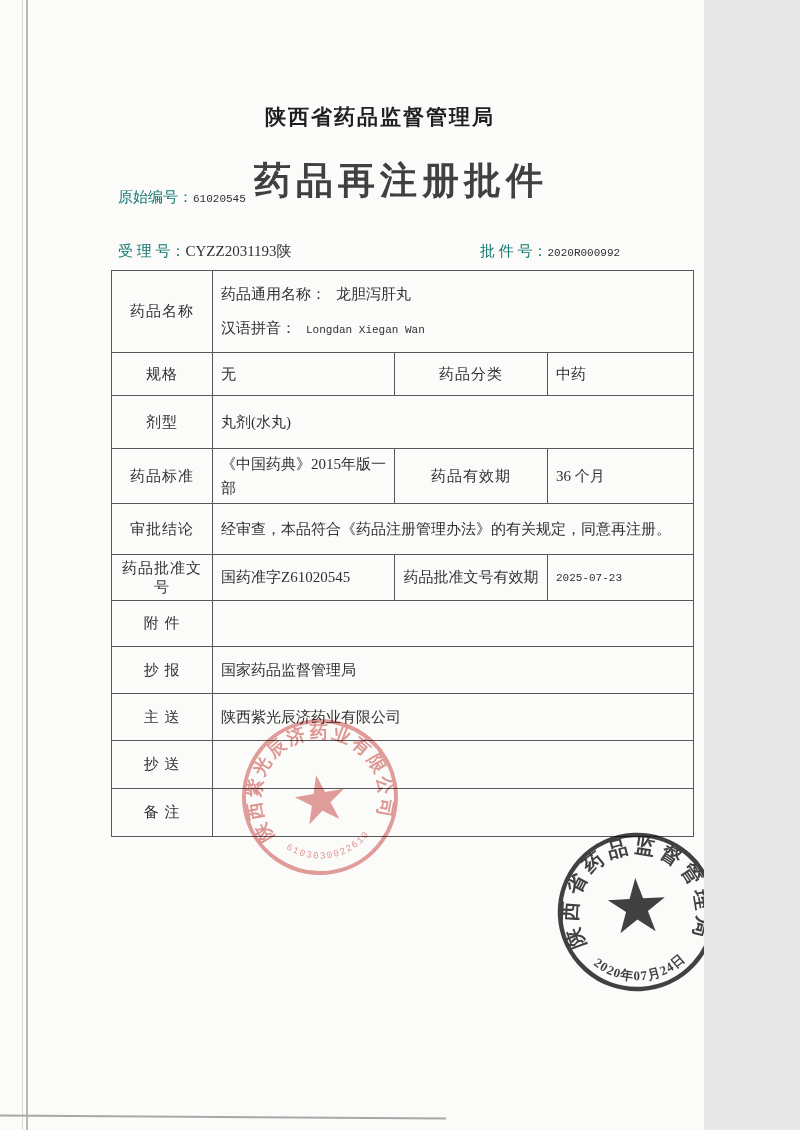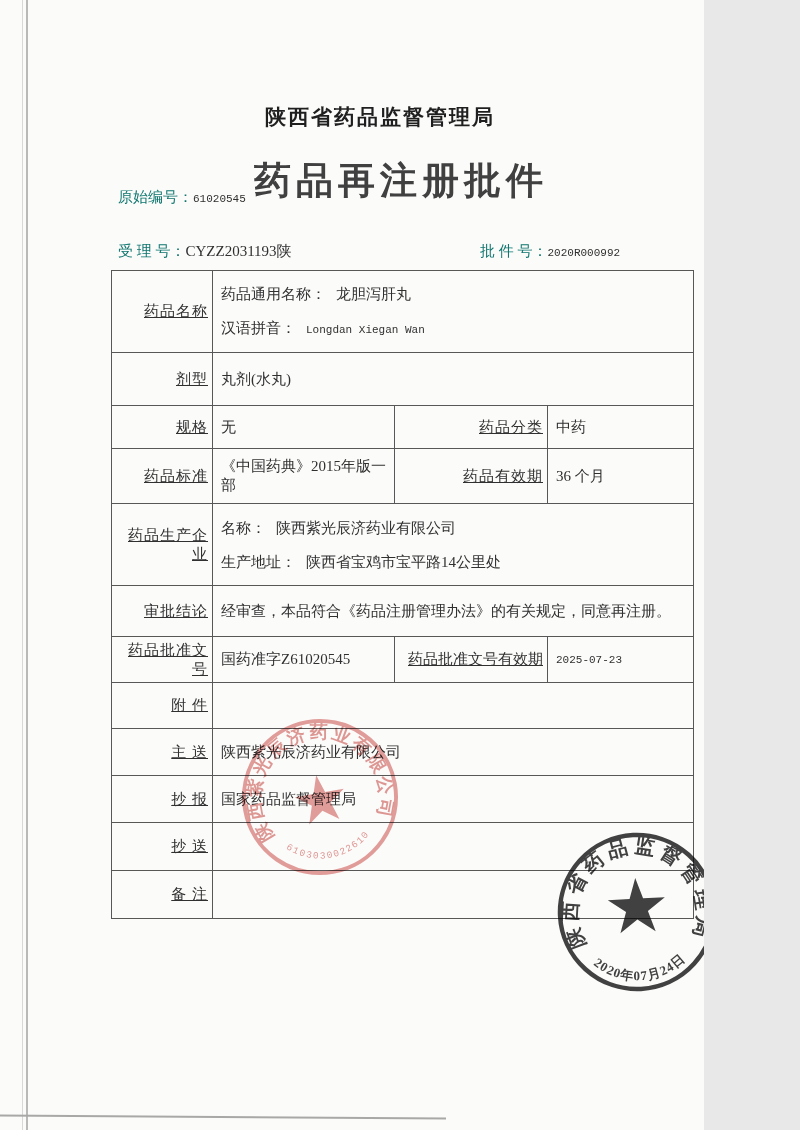--- a/index.html
+++ b/index.html
@@ -33,25 +33,25 @@
   .meta-right { position:absolute; left:362px; top:0; }
   .meta-label { color:#0f766e; }
   .mono { font-family:Liberation Mono, monospace; font-size:11px; }
 
   table.doc-table {
     position:absolute; left:111px; top:270px; width:582px;
     border-collapse:collapse; table-layout:fixed;
     font-size:15px; color:#303030;
   }
   .doc-table td { border:1px solid #575757; vertical-align:middle; padding:2px 8px; }
-  .doc-table td.lbl { text-align:right; padding:2px 4px; letter-spacing:1px;text-decoration:underline; }
+  .doc-table td.lbl { text-align:center; padding:2px 4px; letter-spacing:1px; }
   .doc-table td.val { }
   .two-line div { line-height:34px; }
   .sub-label { margin-right:10px; }
-  .std-cell { line-height:19px; padding-right:4px; }
+  .std-cell { line-height:24px; padding-right:4px; }
 
   
   .seal { position:absolute; mix-blend-mode:multiply; pointer-events:none; }
   .seal-company { left:238px; top:715px; opacity:0.62; }
   .seal-company text { fill:#cf5a55; }
   .seal-authority { left:555px; top:830px; opacity:0.9; }
   .seal-authority text { fill:#2d2d2d; }
   .arc-text { font-family:"Liberation Serif","DejaVu Serif",serif; font-weight:700; }
   .arc-num { font-family:"Liberation Mono","DejaVu Sans Mono",monospace; font-weight:400; }
 </style>
@@ -87,72 +87,65 @@
 
     <tbody>
         <tr style="height:82px">
       <td class="lbl">药品名称</td>
       <td class="val two-line" colspan="3">
         <div><span class="sub-label">药品通用名称：</span><span>龙胆泻肝丸</span></div>
         <div><span class="sub-label">汉语拼音：</span><span class="mono">Longdan Xiegan Wan</span></div>
       </td>
     </tr>
 
-    <tr style="height:53px">
-      <td class="lbl">剂型</td>
-      <td class="val" colspan="3">丸剂(水丸)</td>
-    </tr>
-
     <tr style="height:43px">
       <td class="lbl">规格</td>
       <td class="val">无</td>
       <td class="lbl">药品分类</td>
       <td class="val">中药</td>
+    </tr>
+
+    <tr style="height:53px">
+      <td class="lbl">剂型</td>
+      <td class="val" colspan="3">丸剂(水丸)</td>
     </tr>
 
     <tr style="height:55px">
       <td class="lbl">药品标准</td>
       <td class="val std-cell">《中国药典》2015年版一部</td>
       <td class="lbl">药品有效期</td>
       <td class="val">36 个月</td>
     </tr>
 
-    <tr style="height:82px">
-      <td class="lbl">药品生产企业</td>
-      <td class="val two-line" colspan="3">
-        <div><span class="sub-label">名称：</span><span>陕西紫光辰济药业有限公司</span></div>
-        <div><span class="sub-label">生产地址：</span><span>陕西省宝鸡市宝平路14公里处</span></div>
-      </td>
-    </tr>
 
     <tr style="height:51px">
       <td class="lbl">审批结论</td>
       <td class="val" colspan="3">经审查，本品符合《药品注册管理办法》的有关规定，同意再注册。</td>
     </tr>
 
     <tr style="height:46px">
       <td class="lbl">药品批准文号</td>
       <td class="val">国药准字Z61020545</td>
       <td class="lbl" style="letter-spacing:0">药品批准文号有效期</td>
       <td class="val mono">2025-07-23</td>
     </tr>
 
     <tr style="height:46px">
       <td class="lbl">附 件</td>
       <td class="val" colspan="3"></td>
     </tr>
 
     <tr style="height:47px">
-      <td class="lbl">主 送</td>
-      <td class="val" colspan="3">陕西紫光辰济药业有限公司</td>
+      <td class="lbl">抄 报</td>
+      <td class="val" colspan="3">国家药品监督管理局</td>
     </tr>
 
     <tr style="height:47px">
-      <td class="lbl">抄 报</td>
-      <td class="val" colspan="3">国家药品监督管理局</td>
+      <td class="lbl">主 送</td>
+      <td class="val" colspan="3">陕西紫光辰济药业有限公司</td>
     </tr>
 
     <tr style="height:48px">
       <td class="lbl">抄 送</td>
       <td class="val" colspan="3"></td>
     </tr>
 
     <tr style="height:48px">
       <td class="lbl">备 注</td>
       <td class="val" colspan="3"></td>

